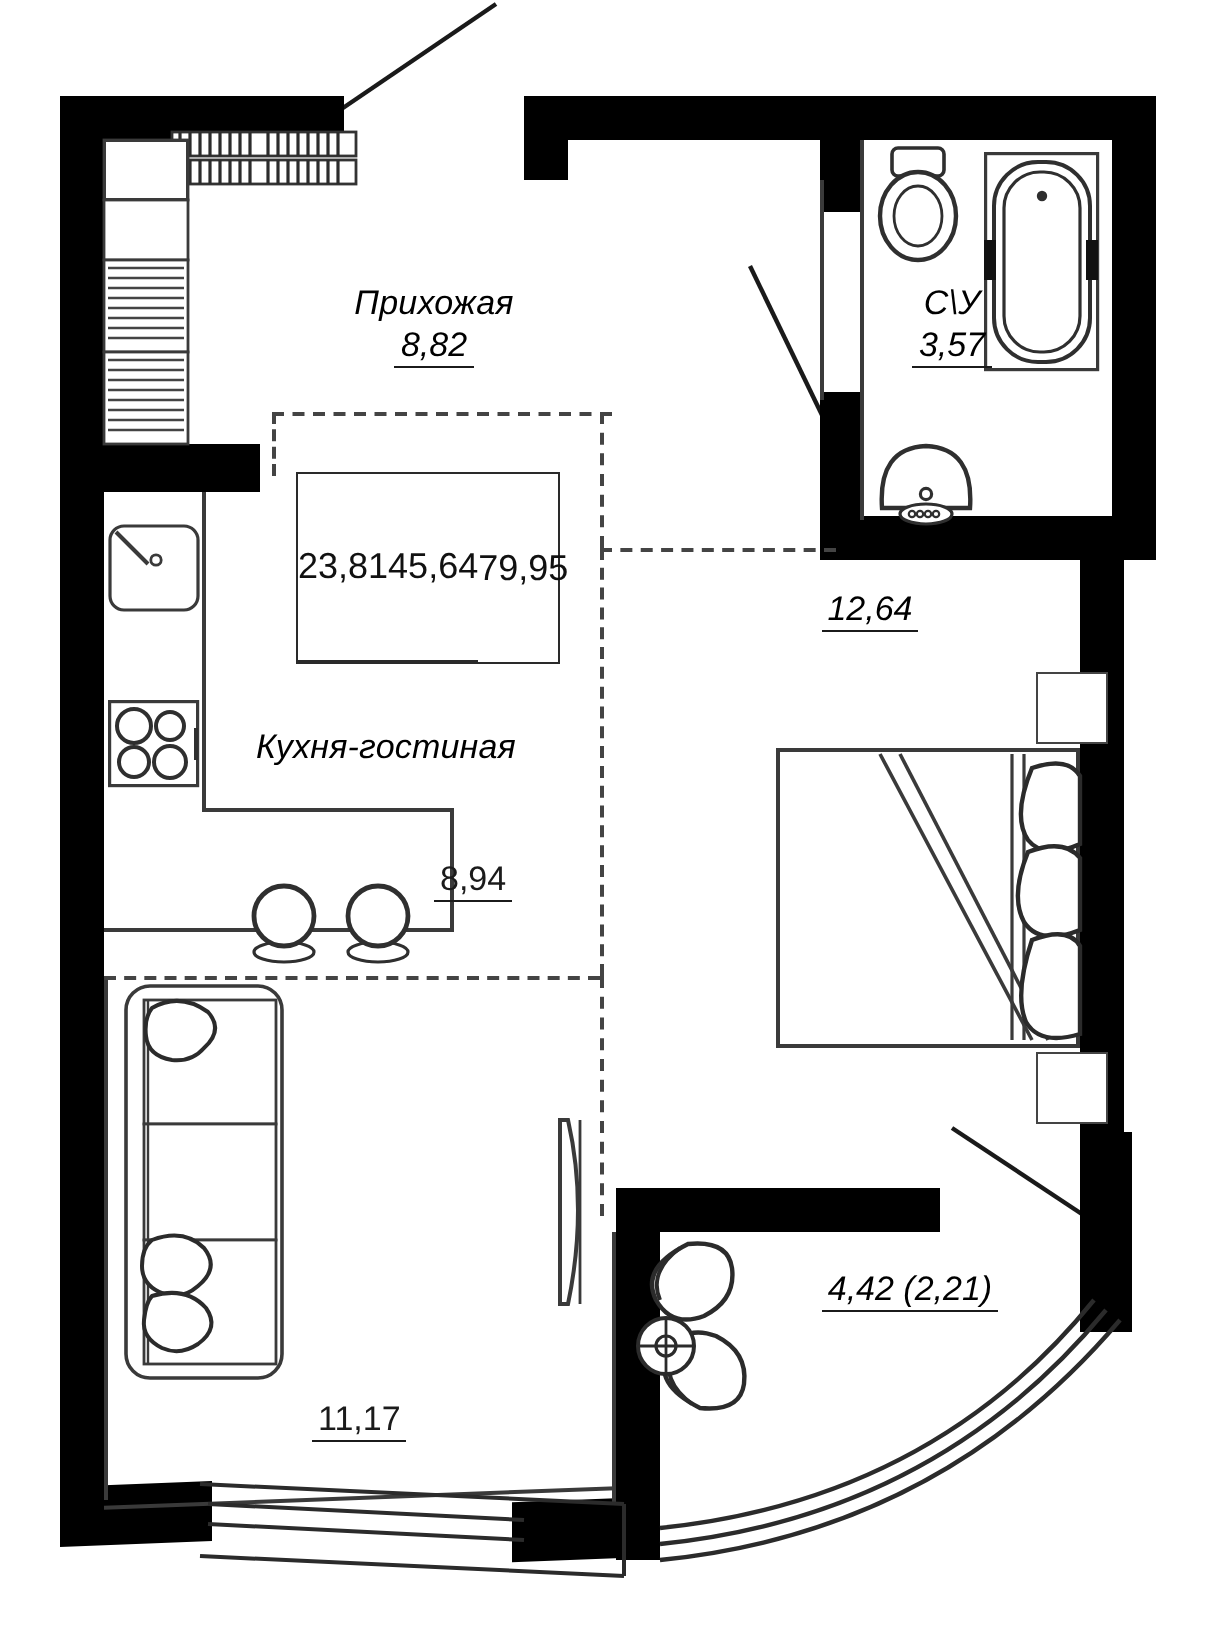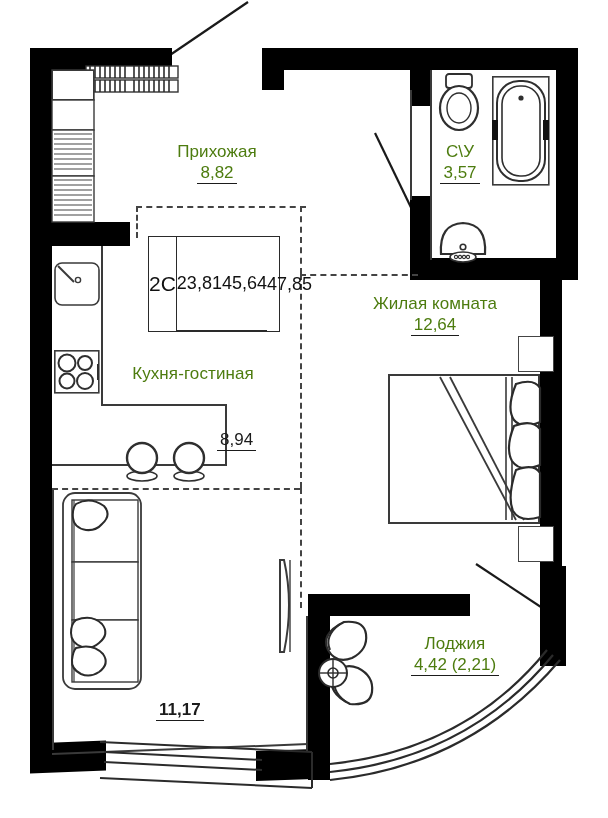--- a/index.html
+++ b/index.html
@@ -7,21 +7,21 @@
   #plan{position:relative;width:608px;height:818px;overflow:hidden;background:#fff;}
 
   
   .wall{position:absolute;background:#000;}
   .thin{position:absolute;border:1px solid #3a3a3a;box-sizing:border-box;background:transparent;}
   .line{position:absolute;background:#3a3a3a;}
   .dash-h{position:absolute;height:0;border-top:2px dashed #444;}
   .dash-v{position:absolute;width:0;border-left:2px dashed #444;}
 
   
-  .label{position:absolute;text-align:center;color:#4d7c0f;white-space:nowrap;}
+  .label{position:absolute;text-align:center;color:#000000;white-space:nowrap;font-style:italic;}
   .label .nm{display:block;font-size:17px;line-height:20px;letter-spacing:.1px;}
   .label .ar{display:block;font-size:17px;line-height:20px;margin:1px auto 16px;
              border-bottom:1.6px solid #1b1b1b;padding:0 3px;width:max-content;}
   .area-only{position:absolute;color:#1b1b1b;white-space:nowrap;}
   .area-only .ar{display:block;font-size:17px;line-height:20px;
              border-bottom:1.6px solid #1b1b1b;padding:0 3px;width:max-content;}
 
   
   #infobox{position:absolute;left:148px;top:236px;width:132px;height:96px;
            border:1.6px solid #2a2a2a;box-sizing:border-box;background:#fff;display:flex;}
@@ -260,48 +260,45 @@
     <path d="M100,742 L312,752" fill="none" stroke="#2b2b2b" stroke-width="2"></path>
     <path d="M100,778 L312,788" fill="none" stroke="#2b2b2b" stroke-width="2"></path>
     <path d="M312,752 L312,788" fill="none" stroke="#2b2b2b" stroke-width="2"></path>
   </svg>
 
   <div class="label" style="left:152px;top:142px;width:130px;">
     <span class="nm">Прихожая</span>
     <span class="ar">8,82</span>
   </div>
 
-  <div class="label" style="left:428px;top:142px;width:64px;">
+  <div class="label" style="left:444px;top:142px;width:64px;">
     <span class="nm">С\У</span>
     <span class="ar">3,57</span>
   </div>
 
   <div class="label" style="left:340px;top:294px;width:190px;">
-    <span class="nm">Жилая комната</span>
     <span class="ar">12,64</span>
   </div>
 
   <div class="label" style="left:108px;top:364px;width:170px;">
     <span class="nm">Кухня-гостиная</span>
   </div>
   <div class="area-only" style="left:217px;top:430px;">
     <span class="ar">8,94</span>
   </div>
 
-  <div class="area-only" style="left:156px;top:700px;font-weight:bold;">
+  <div class="area-only" style="left:156px;top:700px;">
     <span class="ar">11,17</span>
   </div>
 
   <div class="label" style="left:390px;top:634px;width:130px;">
-    <span class="nm">Лоджия</span>
     <span class="ar">4,42 (2,21)</span>
   </div>
 
   <div id="infobox">
-    <div class="ltype">2С</div>
     <div class="vals">
       <div>23,81</div>
       <div>45,64</div>
-      <div>47,85</div>
+      <div>79,95</div>
     </div>
   </div>
 
 </div>
 
 </body></html>

